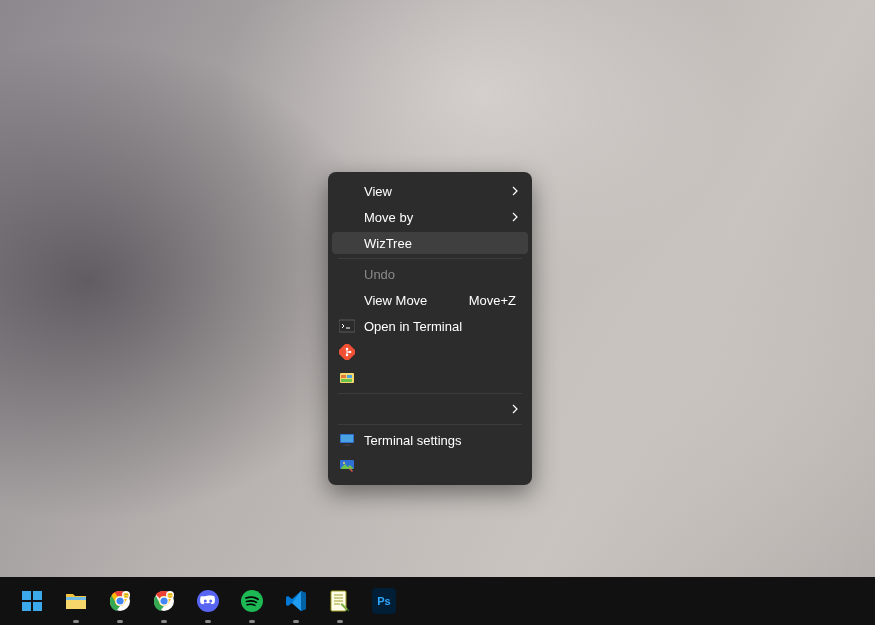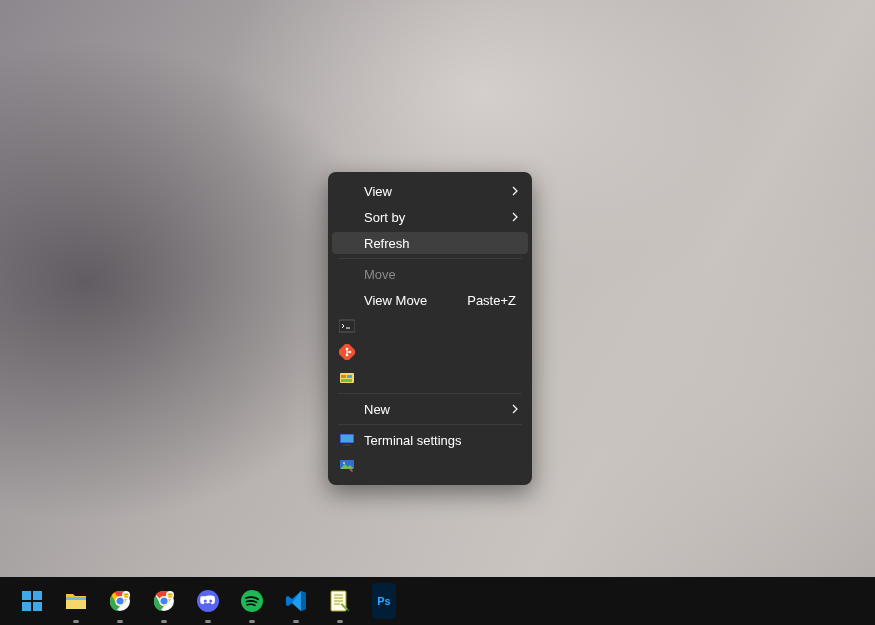--- a/index.html
+++ b/index.html
@@ -125,21 +125,21 @@
     bottom: 2px;
     left: 50%;
     transform: translateX(-50%);
     width: 6px;
     height: 3px;
     background: #888;
     border-radius: 2px;
   }
   .tb-icon {
     width: 24px;
-    height: 36px;
+    height: 26px;
     display: flex;
     align-items: center;
     justify-content: center;
     border-radius: 4px;
   }
   .tb-icon svg { display: block; }
 
 </style>
 </head>
 <body>
@@ -151,51 +151,52 @@
     <div class="cm-item">
       <span class="label">View</span>
       <span class="cm-chevron">
         <svg width="6" height="10" viewBox="0 0 6 10">
             <path d="M1 1l4 4-4 4" stroke="#fff" stroke-width="1.2" fill="none"></path>
           </svg>
       </span>
     </div>
 
     <div class="cm-item">
-      <span class="label">Sort by</span>
+      <span class="label">Move by</span>
       <span class="cm-chevron">
         <svg width="6" height="10" viewBox="0 0 6 10">
             <path d="M1 1l4 4-4 4" stroke="#fff" stroke-width="1.2" fill="none"></path>
           </svg>
       </span>
     </div>
 
     <div class="cm-item hovered">
-      <span class="label">Refresh</span>
+      <span class="label">WizTree</span>
     </div>
 
     <div class="cm-sep"></div>
 
     <div class="cm-item disabled">
-      <span class="label">Move</span>
+      <span class="label">Undo</span>
     </div>
 
     <div class="cm-item">
       <span class="label">View Move</span>
-      <span class="shortcut">Paste+Z</span>
+      <span class="shortcut">Move+Z</span>
     </div>
 
     <div class="cm-item">
       <span class="cm-icon">
         <svg width="16" height="16" viewBox="0 0 16 16">
           <rect x="0" y="2" width="16" height="12" rx="1" fill="#2b2b2b" stroke="#888" stroke-width="0.5"></rect>
           <path d="M3 6l2 2-2 2" stroke="#fff" stroke-width="1" fill="none"></path>
           <path d="M7 10h4" stroke="#fff" stroke-width="1"></path>
         </svg>
       </span>
+      <span class="label">Open in Terminal</span>
     </div>
 
     <div class="cm-item">
       <span class="cm-icon">
         <svg width="16" height="16" viewBox="0 0 16 16">
           <rect x="1" y="1" width="14" height="14" rx="2" transform="rotate(45 8 8)" fill="#f05133"></rect>
           <circle cx="8" cy="5" r="1.3" fill="#fff"></circle>
           <circle cx="8" cy="11" r="1.3" fill="#fff"></circle>
           <circle cx="11" cy="8" r="1.3" fill="#fff"></circle>
           <path d="M8 5v6M8 8h3" stroke="#fff" stroke-width="1"></path>
@@ -210,21 +211,20 @@
           <rect x="2" y="5" width="5" height="3" fill="#e07b3c"></rect>
           <rect x="8" y="5" width="5" height="3" fill="#4aa3e0"></rect>
           <rect x="2" y="9" width="11" height="3" fill="#6cc24a"></rect>
         </svg>
       </span>
     </div>
 
     <div class="cm-sep"></div>
 
     <div class="cm-item">
-      <span class="label">New</span>
       <span class="cm-chevron">
         <svg width="6" height="10" viewBox="0 0 6 10">
             <path d="M1 1l4 4-4 4" stroke="#fff" stroke-width="1.2" fill="none"></path>
           </svg>
       </span>
     </div>
 
     <div class="cm-sep"></div>
 
     <div class="cm-item">

